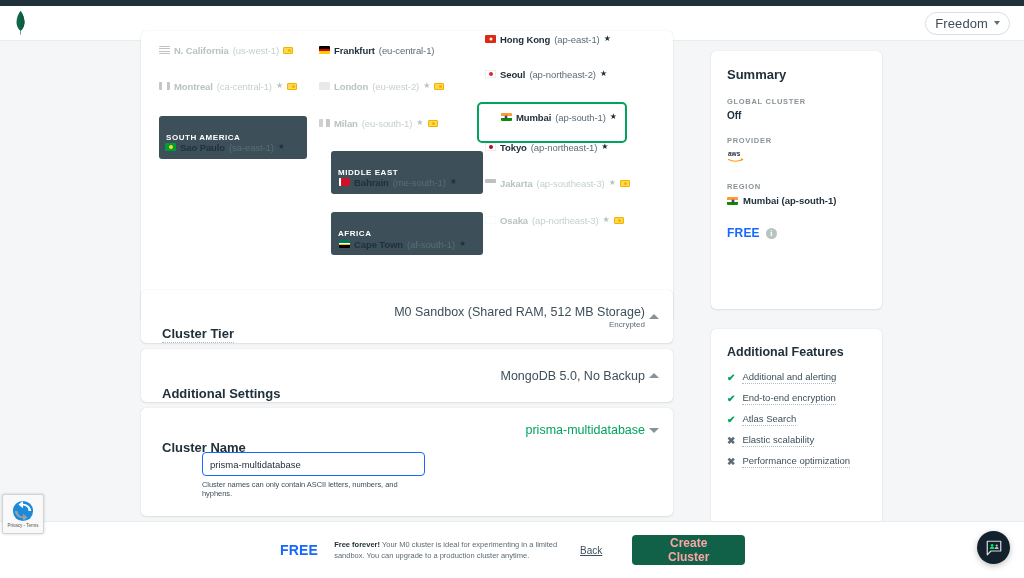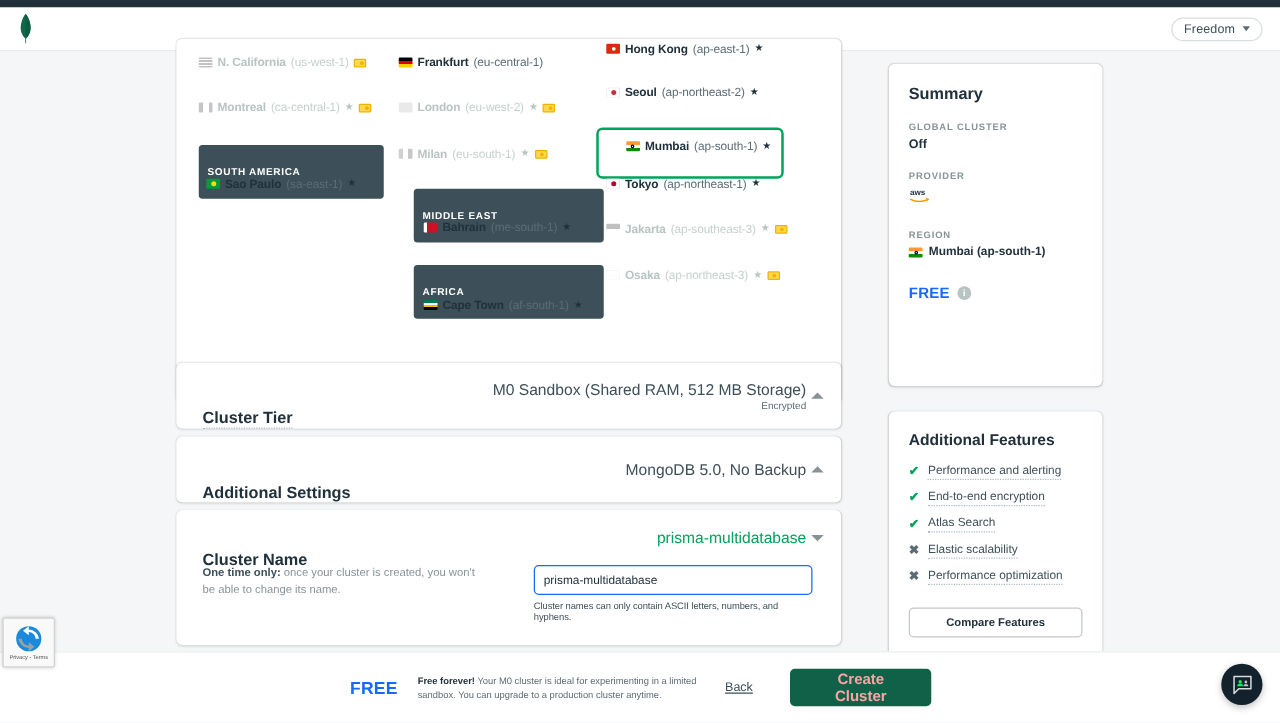--- a/index.html
+++ b/index.html
@@ -21,21 +21,21 @@
     position:absolute; left:0; top:6px; width:1024px; height:35px;
     background:#ffffff; border-bottom:1px solid #e8edeb;
     display:flex; align-items:center; justify-content:space-between;
     padding:0 14px;
   }
   .leaf { width:13px; height:24px; display:block; }
   .org-pill {
     display:flex; align-items:center; gap:6px;
     border:1px solid #d9dee3; border-radius:14px;
     padding:3px 9px; background:#fff;
-    font-size:10px; color:#3d4f58; letter-spacing:.1px;
+    font-size:13px; color:#3d4f58; letter-spacing:.1px;
   }
   .caret-d { width:0;height:0;border-left:3.5px solid transparent;border-right:3.5px solid transparent;border-top:4px solid #5d6c74; }
 
   
   .content { position:absolute; left:0; top:41px; width:1024px; height:480px; }
 
   .card {
     position:absolute; background:#fff; border-radius:5px;
     box-shadow:0 1px 2px rgba(33,49,60,.10), 0 0 1px rgba(33,49,60,.18);
   }
@@ -344,23 +344,20 @@
 
     <div class="card" id="name-card">
       <div class="crow" style="height:44px;">
         <span class="ctitle">Cluster Name</span>
         <div class="cval-wrap">
           <div class="cval-green">prisma-multidatabase</div>
           <span class="chev chev-dn"></span>
         </div>
       </div>
       <div class="namebody">
-        <div class="namehelp">
-          <b>One time only:</b><span> once your cluster is created, you won't be able to change its name.</span>
-        </div>
         <div class="namefield">
           <input class="nameinput" type="text" id="cluster-name-input" placeholder="Cluster0" value="prisma-multidatabase" style="">
           <div class="namenote">Cluster names can only contain ASCII letters, numbers, and hyphens.</div>
         </div>
       </div>
     </div>
 
     <div class="card" id="summary-card">
       <div class="sum-title">Summary</div>
 
@@ -388,40 +385,39 @@
         <span class="free-txt">FREE</span>
         <span class="info-i">i</span>
       </div>
     </div>
 
     <div class="card" id="features-card">
       <div class="feat-title">Additional Features</div>
       <div id="feature-list">
           <div class="feat-row">
             <span class="tick">✔</span>
-            <span class="feat-txt">Performance and alerting</span>
+            <span class="feat-txt">Additional and alerting</span>
           </div>
           <div class="feat-row">
             <span class="tick">✔</span>
             <span class="feat-txt">End-to-end encryption</span>
           </div>
           <div class="feat-row">
             <span class="tick">✔</span>
             <span class="feat-txt">Atlas Search</span>
           </div>
           <div class="feat-row">
             <span class="cross">✖</span>
             <span class="feat-txt">Elastic scalability</span>
           </div>
           <div class="feat-row">
             <span class="cross">✖</span>
             <span class="feat-txt">Performance optimization</span>
           </div>
         </div>
-      <button class="compare-btn">Compare Features</button>
     </div>
 
   </div>
 
   <div class="footer">
     <span class="foot-free">FREE</span>
     <div class="foot-desc">
       <b>Free forever!</b><span> Your M0 cluster is ideal for experimenting in a limited sandbox. You can upgrade to a production cluster anytime.</span>
     </div>
     <span class="back-link">Back</span>

